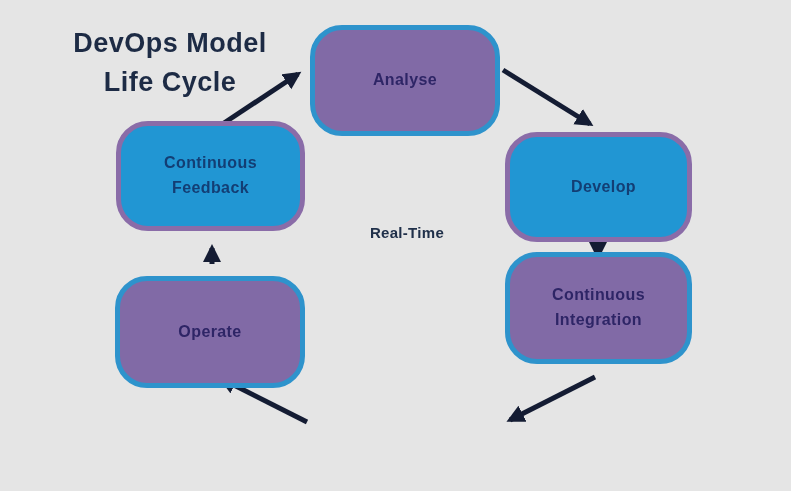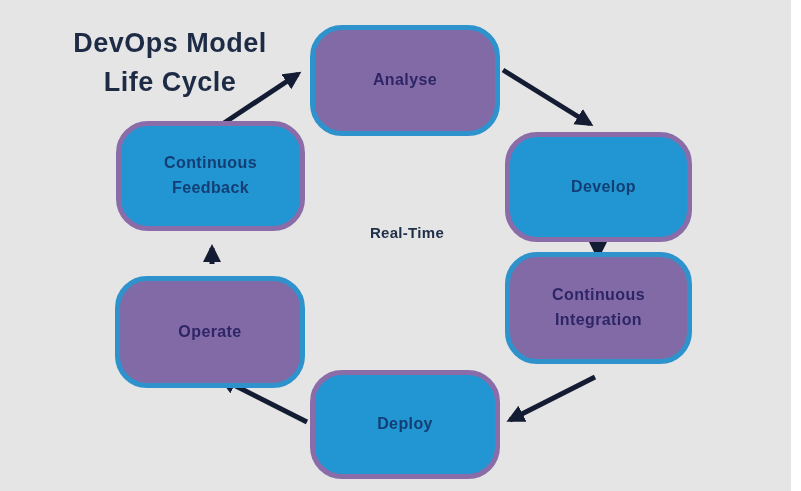--- a/index.html
+++ b/index.html
@@ -112,23 +112,20 @@
   </div>
 
   <div class="node blue node-develop">
     <span>Develop</span>
   </div>
 
   <div class="node purple node-continuous-integration">
     <span>Continuous Integration</span>
   </div>
 
-  <div class="node blue node-deploy">
-    <span>Deploy</span>
-  </div>
 
   <div class="node purple node-operate">
     <span>Operate</span>
   </div>
 
   <div class="node blue node-continuous-feedback">
     <span>Continuous Feedback</span>
   </div>
 
 </div>

